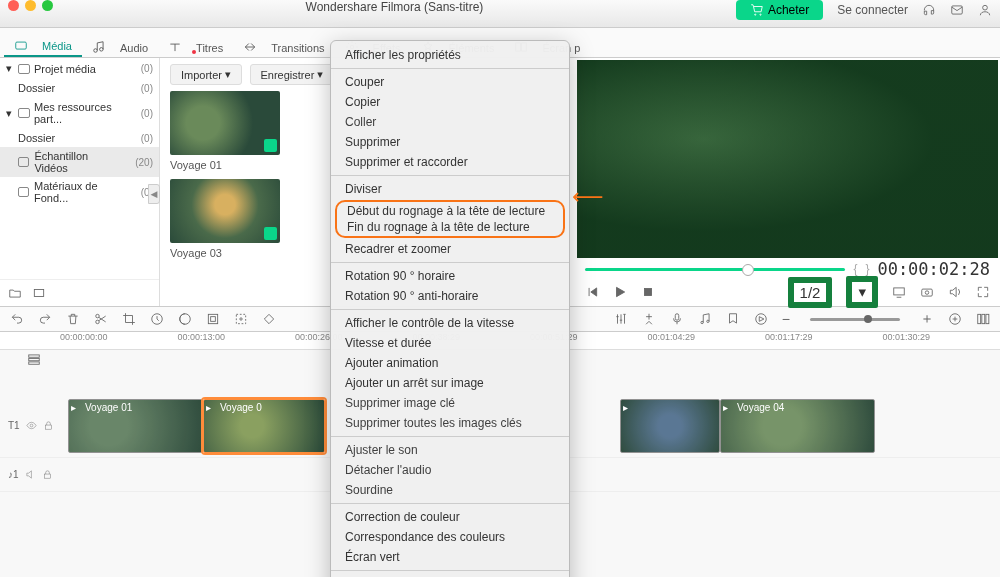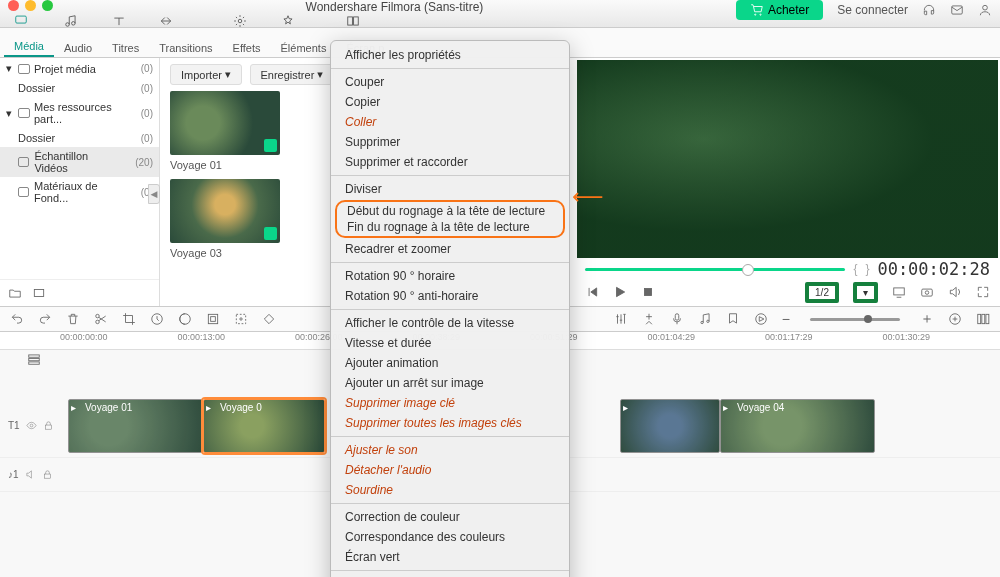--- a/index.html
+++ b/index.html
@@ -13,21 +13,21 @@
 .wc-yellow { background: #febc2e; }
 .wc-green { background: #28c840; }
 .title-text { flex: 1; text-align: center; font-size: 12px; color: #444; }
 .title-right { display: flex; align-items: center; gap: 14px; }
 .buy-btn { background: #0ad68a; color: #000000; padding: 3px 14px; border-radius: 4px; display: flex; align-items: center; gap: 4px; font-size: 12px; }
 .icon-sm { width: 14px; height: 14px; stroke: #666; fill: none; stroke-width: 1.5; }
 .icon-sm.white { stroke: #fff; }
 
 
 .toolbar { height: 30px; background: #fafafa; display: flex; align-items: flex-end; border-bottom: 1px solid #ccc; padding-left: 4px; }
-.tb-item { display: flex; flex-direction: column; align-items: flex-start; padding: 0 10px 3px; font-size: 11px; color: #555; gap: 14px; }
+.tb-item { display: flex; flex-direction: row; align-items: flex-end; padding: 0 10px 3px; font-size: 11px; color: #555; gap: 14px; }
 .tb-item.active { color: #0a9688; border-bottom: 2px solid #0a9688; }
 .tb-item.active svg { stroke: #0a9688; }
 .tb-item svg { width: 14px; height: 14px; stroke: #555; fill: none; stroke-width: 1.5; }
 .dot-red { width: 4px; height: 4px; background: #e34; border-radius: 50%; position: absolute; margin-left: 24px; margin-top: -28px; }
 
 
 .main { display: flex; height: 248px; }
 .sidebar { width: 160px; background: #fff; border-right: 1px solid #ddd; display: flex; flex-direction: column; font-size: 11px; }
 .sb-header { display: flex; align-items: center; padding: 4px 6px; gap: 4px; }
 .sb-header .chev { width: 8px; }
@@ -47,21 +47,21 @@
 .thumb-img2 { background: radial-gradient(circle at 50% 40%, #d8b060 15%, #4a6a4a 50%, #2a4a3a); }
 .thumb-lbl { font-size: 11px; color: #555; margin-bottom: 8px; }
 
 .preview { width: 425px; background: #fff; display: flex; flex-direction: column; }
 .pv-screen { flex: 1; background: radial-gradient(ellipse at 30% 40%, rgba(120,200,120,0.35), rgba(20,60,30,0.9) 55%), linear-gradient(#1a3820,#0d2515); position: relative; margin: 2px; }
 .pv-slider { height: 18px; display: flex; align-items: center; padding: 0 10px; gap: 8px; }
 .pv-track { flex: 1; height: 3px; background: #0ad68a; border-radius: 2px; position: relative; }
 .pv-track::after { content: ""; position: absolute; right: 35%; top: -4px; width: 10px; height: 10px; border-radius: 50%; background: #fff; border: 1px solid #aaa; }
 .pv-controls { height: 28px; display: flex; align-items: center; padding: 0 10px; gap: 14px; }
 .pv-controls .spacer { flex: 1; }
-.pv-sel { border: 4px solid #15803d; padding: 1px 6px; font-size: 10px; border-radius: 2px; }
+.pv-sel { border: 6px solid #15803d; padding: 1px 6px; font-size: 15px; border-radius: 2px; }
 .tc { font-family: monospace; font-size: 17px; }
 
 
 .tl-bar { height: 26px; background: #fafafa; border-top: 1px solid #ccc; border-bottom: 1px solid #ccc; display: flex; align-items: center; padding: 0 10px; gap: 14px; }
 .tl-bar svg { width: 14px; height: 14px; stroke: #666; fill: none; stroke-width: 1.5; }
 .zoom-slider { width: 90px; height: 3px; background: #999; border-radius: 2px; position: relative; margin: 0 6px; }
 .zoom-slider::after { content: ""; position: absolute; left: 60%; top: -3px; width: 8px; height: 8px; background: #666; border-radius: 50%; }
 
 
 .ruler { height: 18px; background: #fff; display: flex; border-bottom: 1px solid #ddd; font-size: 9px; color: #888; padding-left: 60px; }
@@ -78,21 +78,21 @@
 .clip .cp-lbl { position: absolute; top: 2px; left: 16px; }
 .clip .play-ic { position: absolute; top: 2px; left: 2px; }
 .c1 { margin-left: 8px; width: 135px; background: radial-gradient(circle at 30% 50%, #5a7a5a 20%, #1a3a2a); }
 .c2 { width: 122px; background: radial-gradient(circle at 40% 50%, #8aa060 15%, #2a4a3a); border-color: #ff8c3a; box-shadow: 0 0 0 2px #ff8c3a; }
 .c3 { margin-left: 295px; width: 100px; background: radial-gradient(circle at 50% 50%, #4a6a8a 20%, #1a3a2a); }
 .c4 { width: 155px; background: radial-gradient(circle at 40% 50%, #6a8a5a 20%, #1a3a2a); }
 
 
 .ctx { position: absolute; left: 330px; top: 40px; width: 240px; background: rgba(240,240,240,0.97); border: 1px solid #bbb; border-radius: 6px; box-shadow: 0 6px 24px rgba(0,0,0,0.25); padding: 4px 0; font-size: 12px; z-index: 50; }
 .ctx-item { padding: 2px 14px; line-height: 16px; }
-.ctx-item.dis { color: #c2410c; font-style: italic; }
+.ctx-item.dis { color: #404040; }
 .ctx-sep { height: 1px; background: #ccc; margin: 3px 0; }
 .hl-box { border: 2px solid #f97316; border-radius: 10px; padding: 1px 10px; margin: 1px 4px; }
 .arrow { position: absolute; left: 572px; top: 184px; color: #f97316; font-size: 22px; z-index: 60; }
 .collapse-handle { position: absolute; left: 148px; top: 184px; width: 12px; height: 20px; background: #eee; border: 1px solid #ccc; border-radius: 0 3px 3px 0; display: flex; align-items: center; justify-content: center; font-size: 9px; color: #888; z-index: 5; }
 </style>
 </head>
 <body>
 
 <div class="titlebar">
   <div class="win-controls">

